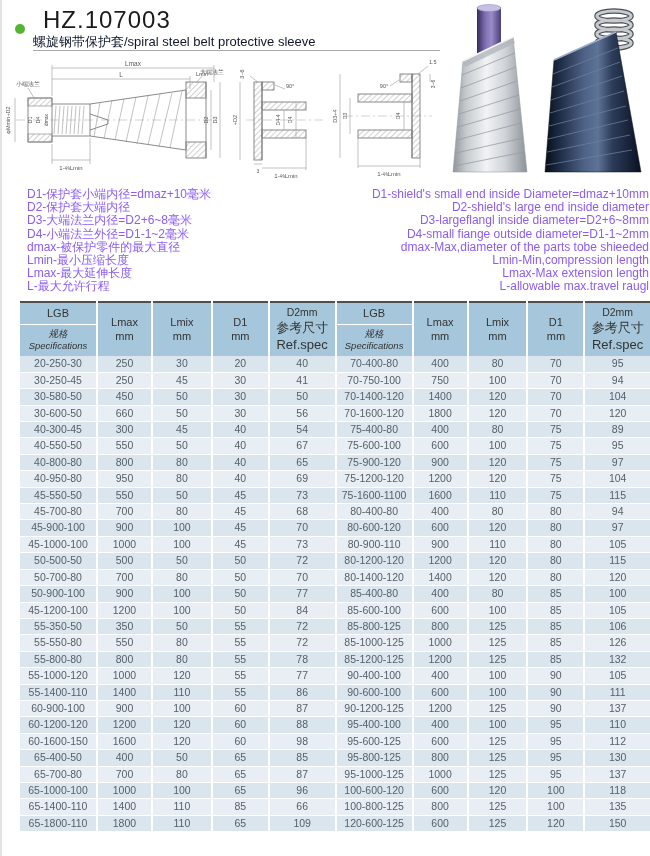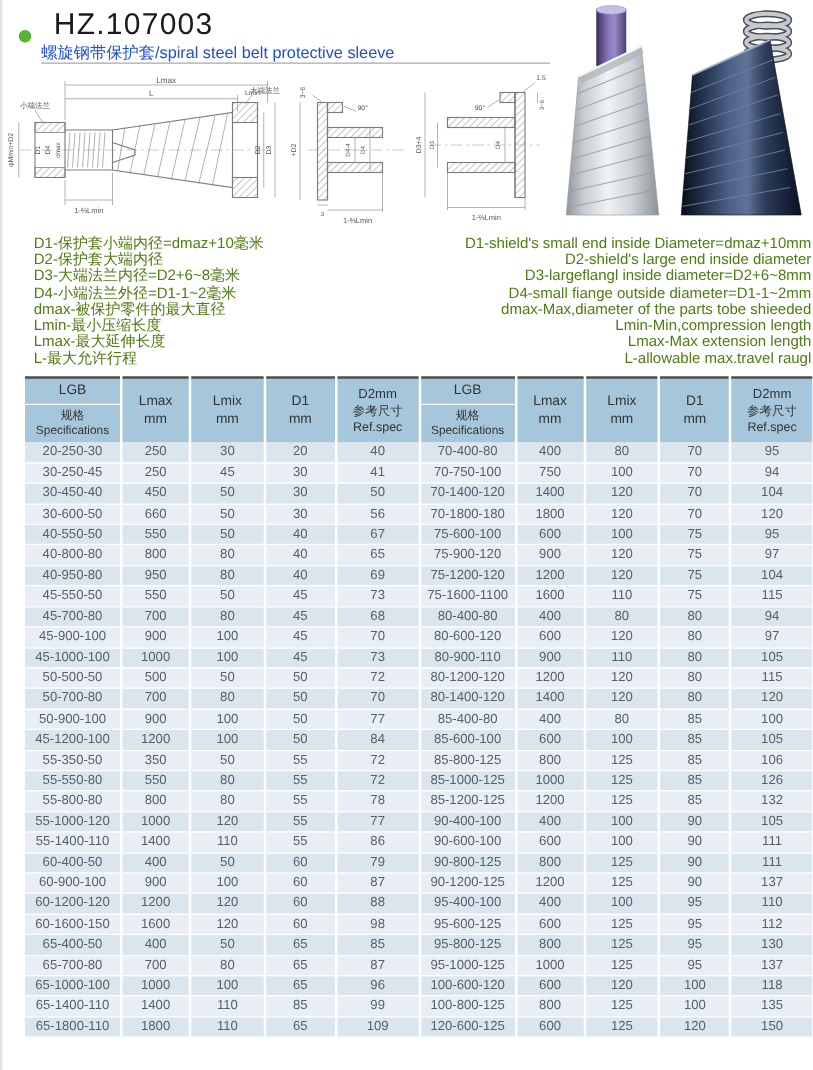--- a/index.html
+++ b/index.html
@@ -2,48 +2,48 @@
 <html><head>
 <meta charset="utf-8">
 <style>
   html,body{margin:0;padding:0;background:#ffffff;}
   .page{position:relative;width:650px;height:856px;background:#ffffff;overflow:hidden;
         font-family:"Liberation Sans",sans-serif;border-left:2px solid #e3e3e3;}
   
   .title-row{position:absolute;top:6px;left:13px;display:flex;align-items:flex-end;gap:18px;}
   .bullet{width:10px;height:10px;border-radius:50%;background:#54b531;display:inline-block;}
   .code{font-size:24px;color:#1b1b1b;letter-spacing:1px;}
-  .subtitle{position:absolute;top:33px;left:31px;font-size:13px;color:#1d4ed8;}
+  .subtitle{position:absolute;top:33px;left:31px;font-size:13px;color:#0f172a;}
   .rule{position:absolute;top:50px;left:31px;width:407px;height:1px;background:#a9a9a9;}
   
   .drw{position:absolute;}
   svg text{fill:#555;font-family:"Liberation Sans",sans-serif;}
   .out{stroke:#7d7d7d;stroke-width:0.9;fill:none;}
   .dim{stroke:#8f8f8f;stroke-width:0.55;fill:none;}
   .cl{stroke:#b5b5b5;stroke-width:0.6;stroke-dasharray:9 3 2 3;fill:none;}
   
-  .notes{position:absolute;top:188px;font-size:12px;color:#4d7c0f;}
+  .notes{position:absolute;top:188px;font-size:12px;color:#8b5cf6;}
   .notes .note-line{line-height:13.2px;white-space:nowrap;}
   .notes-cn{left:25px;width:260px;}
   .notes-en{left:287px;width:360px;text-align:right;}
   
   .spec{position:absolute;left:18px;top:301px;width:630px;border-collapse:collapse;
         table-layout:fixed;border-top:2px solid #4e4e4e;}
   .spec th{background:#a6c7db;color:#333;font-weight:normal;border-right:2px solid #fff;
            padding:3px 0;vertical-align:middle;font-size:11px;line-height:1.25;text-align:center;}
   .spec th:last-child{border-right:none;}
   .spec td{border-right:2px solid #fff;border-bottom:1px solid #fff;text-align:center;
            font-size:10.5px;color:#555f69;height:15.4px;line-height:15.4px;padding:0;white-space:nowrap;}
   .spec td:last-child{border-right:none;}
   .spec tbody tr:nth-child(odd) td{background:#dbe5ee;}
   .spec tbody tr:nth-child(even) td{background:#e8eef3;}
   .lgb{border-bottom:1px solid #fff;padding-bottom:3px;margin-bottom:3px;font-size:11px;}
-  .sub{font-size:9.5px;line-height:1.3;}
+  .sub{font-size:9.5px;line-height:1.3;font-style:italic;}
   .h2l div{font-size:11px;}
-  .h3l div{font-size:10px;line-height:1.3;}
+  .h3l div{font-size:13px;line-height:1.3;}
   .h3l .d2t{font-size:10.5px;}
 </style>
 </head>
 <body>
 
 <div class="page">
 
   <div class="title-row">
     <span class="bullet"></span>
     <span class="code">HZ.107003</span>
@@ -343,42 +343,54 @@
           <td>45</td>
           <td>30</td>
           <td>41</td>
           <td>70-750-100</td>
           <td>750</td>
           <td>100</td>
           <td>70</td>
           <td>94</td>
         </tr>
         <tr>
-          <td>30-450-40</td>
+          <td>30-580-50</td>
           <td>450</td>
           <td>50</td>
           <td>30</td>
           <td>50</td>
           <td>70-1400-120</td>
           <td>1400</td>
           <td>120</td>
           <td>70</td>
           <td>104</td>
         </tr>
         <tr>
           <td>30-600-50</td>
           <td>660</td>
           <td>50</td>
           <td>30</td>
           <td>56</td>
-          <td>70-1800-180</td>
+          <td>70-1600-120</td>
           <td>1800</td>
           <td>120</td>
           <td>70</td>
           <td>120</td>
+        </tr>
+        <tr>
+          <td>40-300-45</td>
+          <td>300</td>
+          <td>45</td>
+          <td>40</td>
+          <td>54</td>
+          <td>75-400-80</td>
+          <td>400</td>
+          <td>80</td>
+          <td>75</td>
+          <td>89</td>
         </tr>
         <tr>
           <td>40-550-50</td>
           <td>550</td>
           <td>50</td>
           <td>40</td>
           <td>67</td>
           <td>75-600-100</td>
           <td>600</td>
           <td>100</td>
@@ -559,32 +571,20 @@
           <td>110</td>
           <td>55</td>
           <td>86</td>
           <td>90-600-100</td>
           <td>600</td>
           <td>100</td>
           <td>90</td>
           <td>111</td>
         </tr>
         <tr>
-          <td>60-400-50</td>
-          <td>400</td>
-          <td>50</td>
-          <td>60</td>
-          <td>79</td>
-          <td>90-800-125</td>
-          <td>800</td>
-          <td>125</td>
-          <td>90</td>
-          <td>111</td>
-        </tr>
-        <tr>
           <td>60-900-100</td>
           <td>900</td>
           <td>100</td>
           <td>60</td>
           <td>87</td>
           <td>90-1200-125</td>
           <td>1200</td>
           <td>125</td>
           <td>90</td>
           <td>137</td>
@@ -647,21 +647,21 @@
           <td>600</td>
           <td>120</td>
           <td>100</td>
           <td>118</td>
         </tr>
         <tr>
           <td>65-1400-110</td>
           <td>1400</td>
           <td>110</td>
           <td>85</td>
-          <td>99</td>
+          <td>66</td>
           <td>100-800-125</td>
           <td>800</td>
           <td>125</td>
           <td>100</td>
           <td>135</td>
         </tr>
         <tr>
           <td>65-1800-110</td>
           <td>1800</td>
           <td>110</td>

